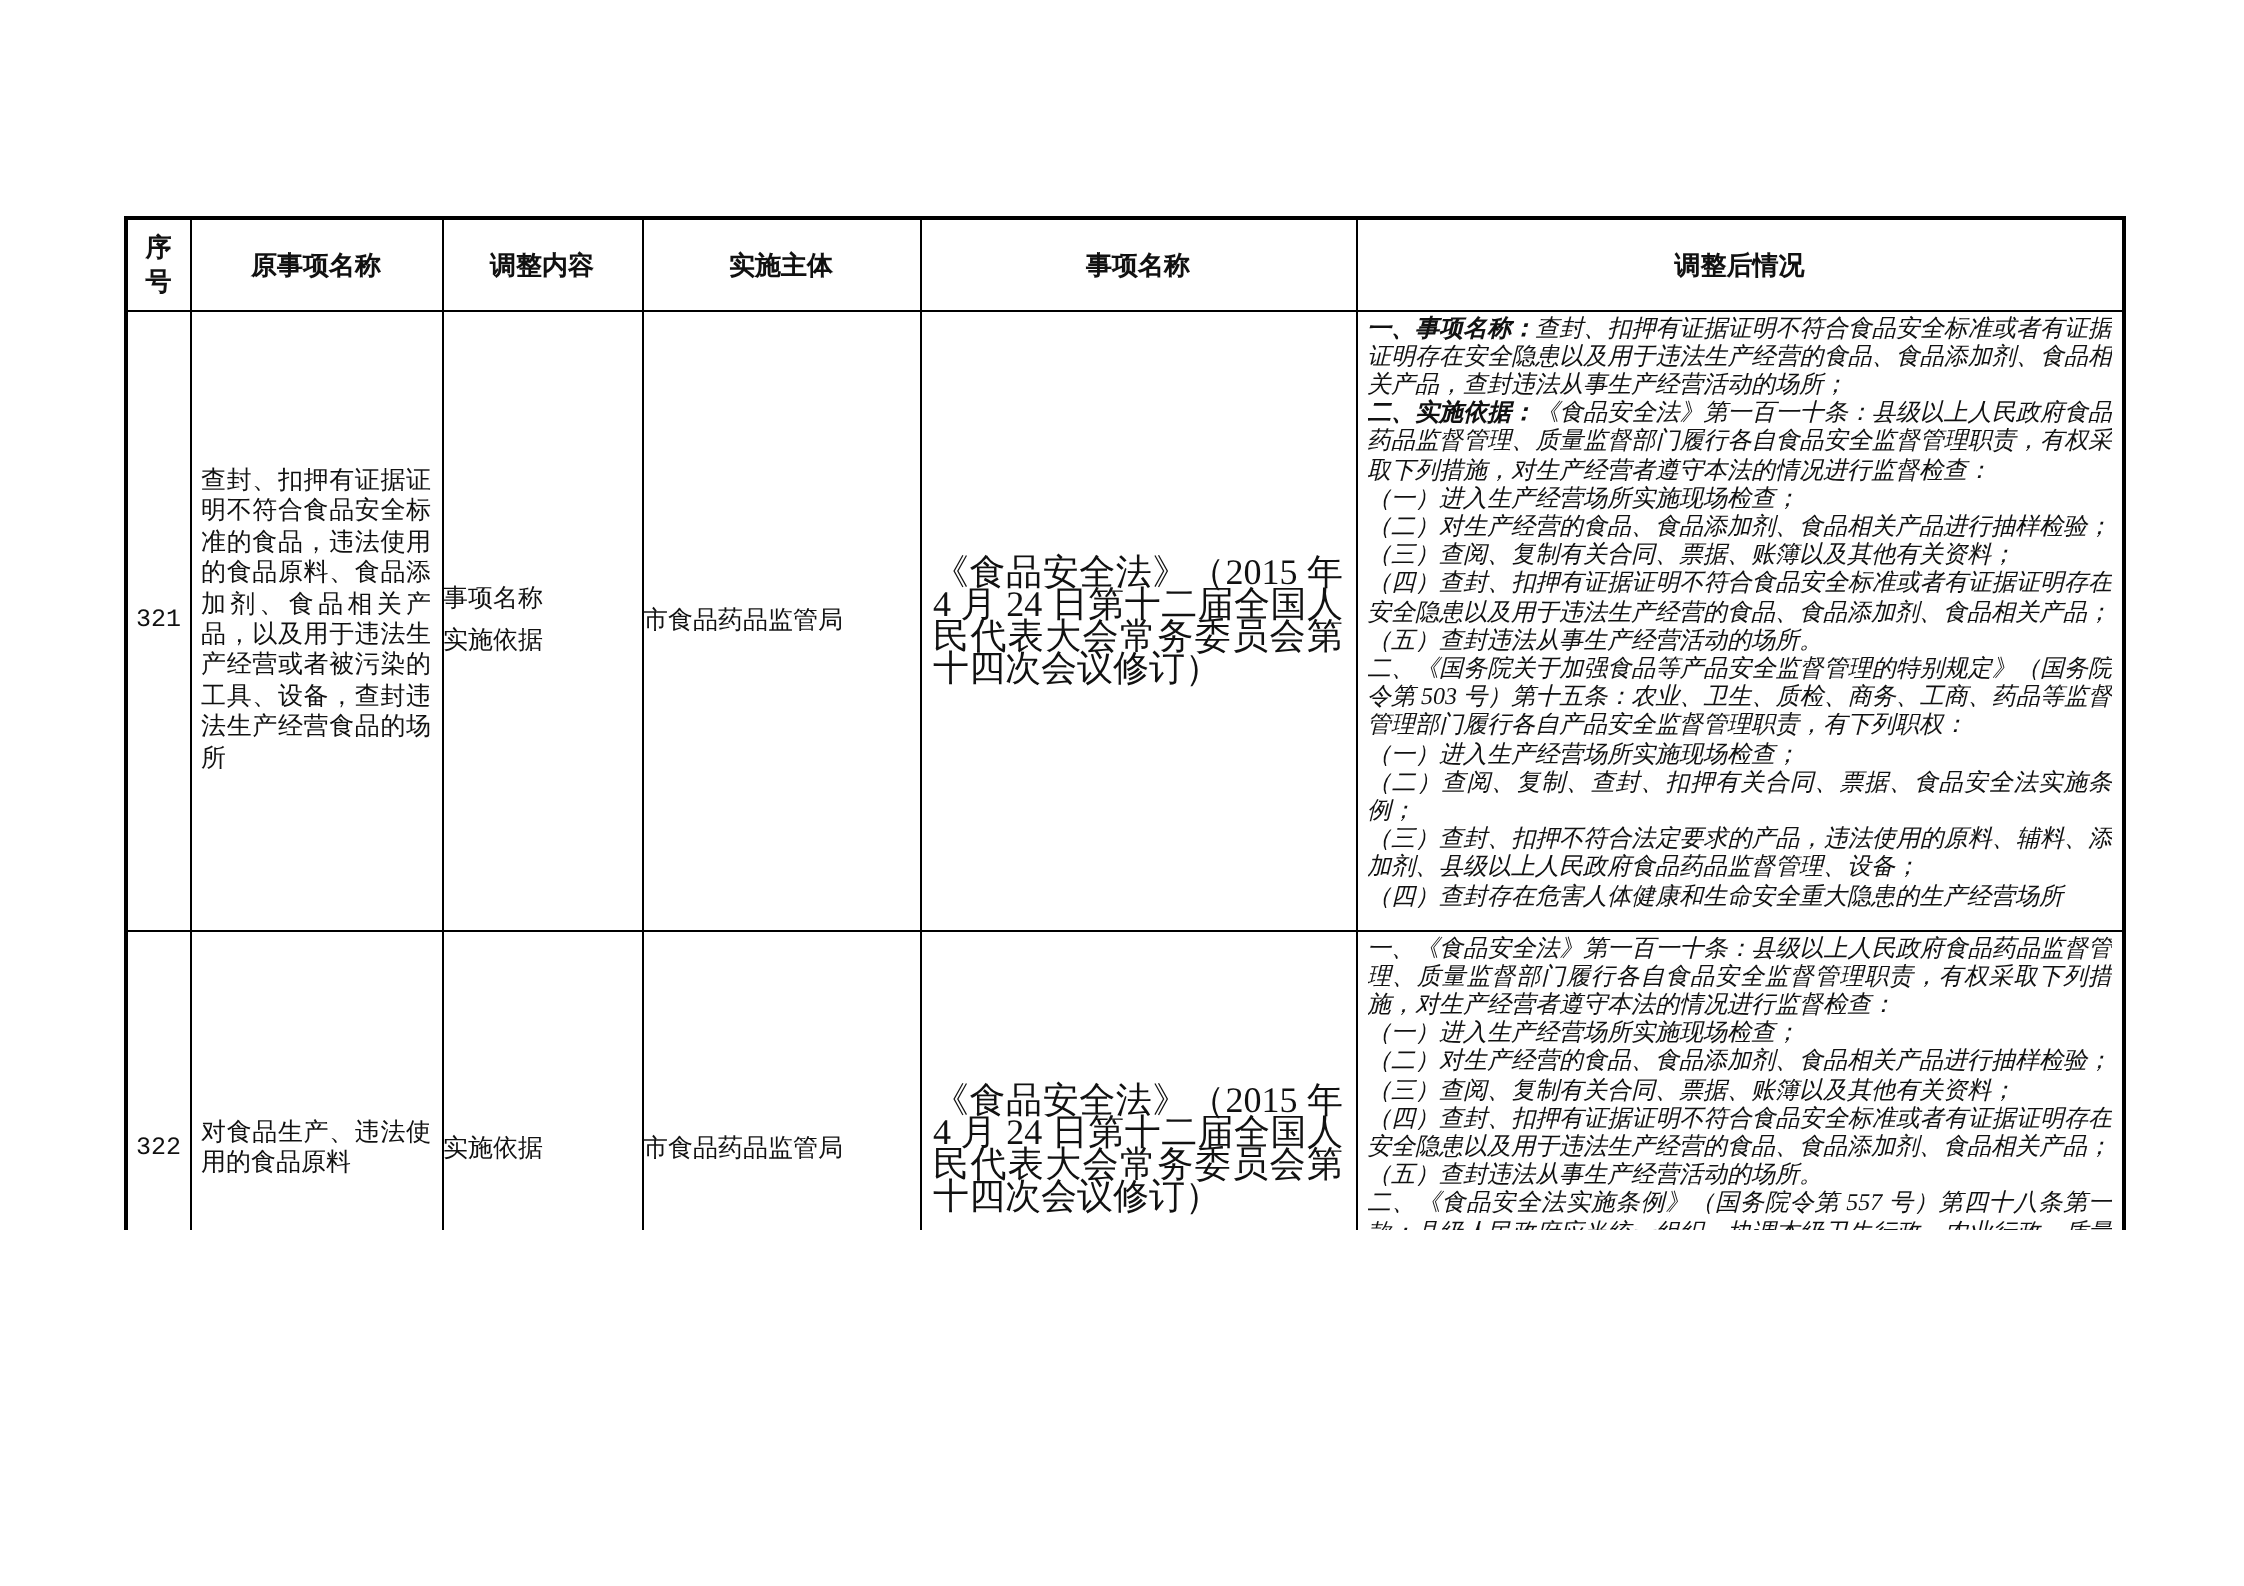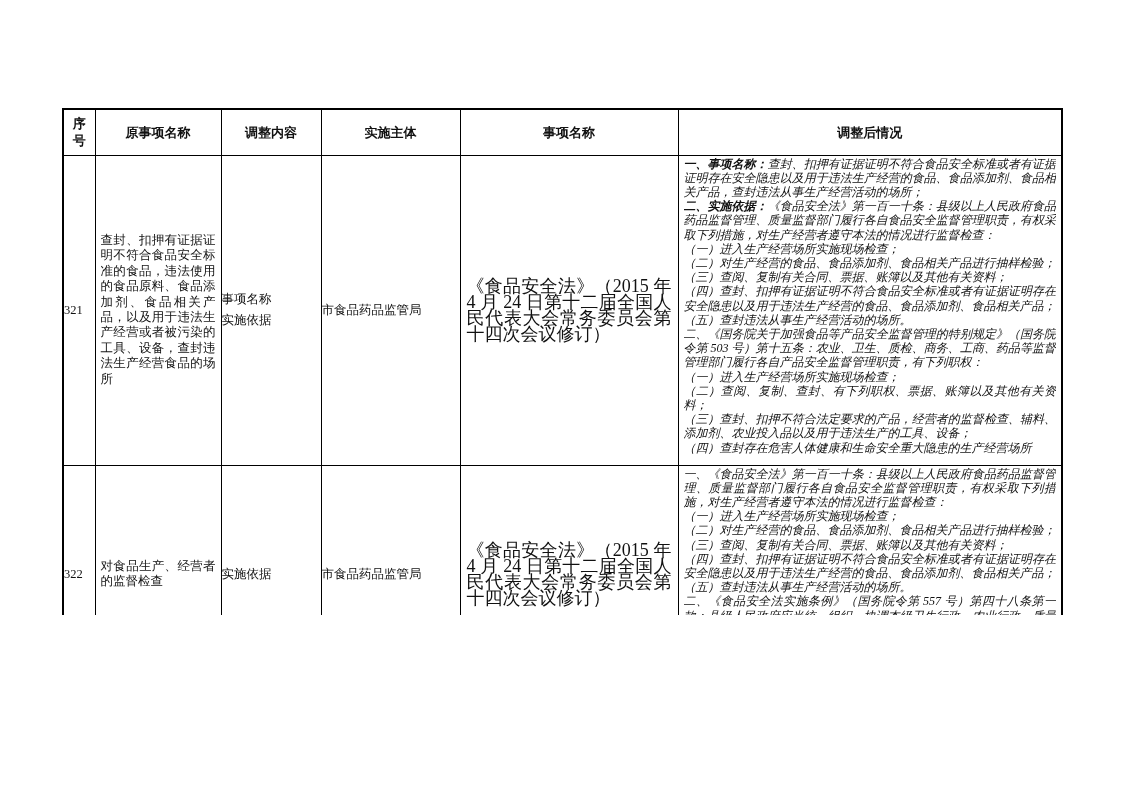--- a/index.html
+++ b/index.html
@@ -32,23 +32,24 @@
     font-weight: bold;
     text-align: center;
     vertical-align: middle;
     line-height: 17px;
     padding: 2px 3px;
     word-break: break-all;
   }
   .r321 > td { height: 310px; }
   .r322 > td { height: 219px; }
   td.cell-id {
+    text-align: center;
     vertical-align: middle;
     font-size: 12.5px;
-    font-family: Liberation Serif, serif;
+    font-family: Liberation Mono, monospace;
   }
   td.cell-name {
     vertical-align: middle;
     padding: 13px 5px;
     font-size: 12.5px;
     line-height: 15.4px;
     text-align: justify;
     word-break: break-all;
     margin-top: 20px;
   }
@@ -136,29 +137,29 @@
           <div class="result-inner h321">
             <p><b>一、事项名称：</b><span>查封、扣押有证据证明不符合食品安全标准或者有证据证明存在安全隐患以及用于违法生产经营的食品、食品添加剂、食品相关产品，查封违法从事生产经营活动的场所；</span></p>
             <p><b>二、实施依据：</b><span>《食品安全法》第一百一十条：县级以上人民政府食品药品监督管理、质量监督部门履行各自食品安全监督管理职责，有权采取下列措施，对生产经营者遵守本法的情况进行监督检查：</span></p>
             <p><span>（一）进入生产经营场所实施现场检查；</span></p>
             <p><span>（二）对生产经营的食品、食品添加剂、食品相关产品进行抽样检验；</span></p>
             <p><span>（三）查阅、复制有关合同、票据、账簿以及其他有关资料；</span></p>
             <p><span>（四）查封、扣押有证据证明不符合食品安全标准或者有证据证明存在安全隐患以及用于违法生产经营的食品、食品添加剂、食品相关产品；</span></p>
             <p><span>（五）查封违法从事生产经营活动的场所。</span></p>
             <p><span>二、《国务院关于加强食品等产品安全监督管理的特别规定》（国务院令第 503 号）第十五条：农业、卫生、质检、商务、工商、药品等监督管理部门履行各自产品安全监督管理职责，有下列职权：</span></p>
             <p><span>（一）进入生产经营场所实施现场检查；</span></p>
-            <p><span>（二）查阅、复制、查封、有下列职权、票据、账簿以及其他有关资料；</span></p>
-            <p><span>（三）查封、扣押不符合法定要求的产品，经营者的监督检查、辅料、添加剂、农业投入品以及用于违法生产的工具、设备；</span></p>
+            <p><span>（二）查阅、复制、查封、扣押有关合同、票据、食品安全法实施条例；</span></p>
+            <p><span>（三）查封、扣押不符合法定要求的产品，违法使用的原料、辅料、添加剂、县级以上人民政府食品药品监督管理、设备；</span></p>
             <p><span>（四）查封存在危害人体健康和生命安全重大隐患的生产经营场所</span></p>
           </div>
         </td>
       </tr>
       <tr class="r322">
         <td class="cell-id">322</td>
-        <td class="cell-name">对食品生产、经营者的监督检查</td>
+        <td class="cell-name">对食品生产、违法使用的食品原料</td>
         <td class="cell-adjust">
           <div>实施依据</div>
         </td>
         <td class="cell-agency">市食品药品监管局</td>
         <td class="cell-basis">《食品安全法》（2015 年 4 月 24 日第十二届全国人民代表大会常务委员会第十四次会议修订）</td>
         <td class="cell-result">
           <div class="result-inner h322">
             <p><span>一、《食品安全法》第一百一十条：县级以上人民政府食品药品监督管理、质量监督部门履行各自食品安全监督管理职责，有权采取下列措施，对生产经营者遵守本法的情况进行监督检查：</span></p>
             <p><span>（一）进入生产经营场所实施现场检查；</span></p>
             <p><span>（二）对生产经营的食品、食品添加剂、食品相关产品进行抽样检验；</span></p>

